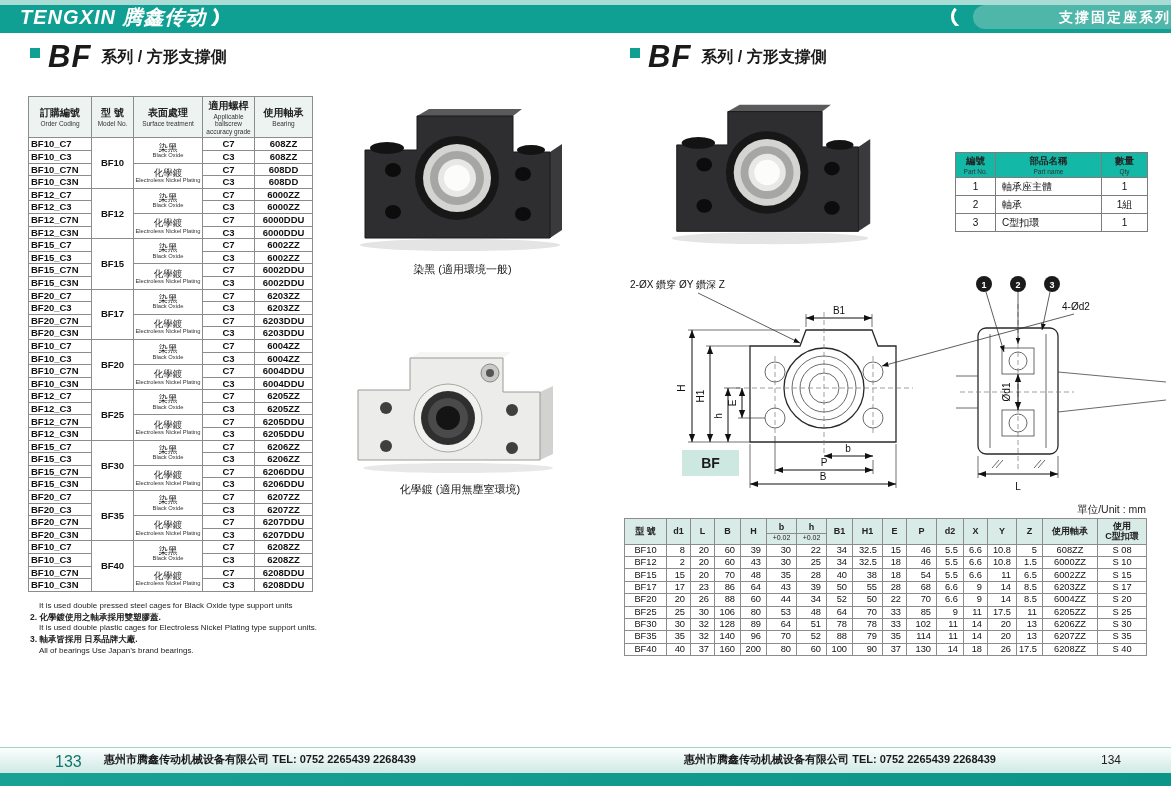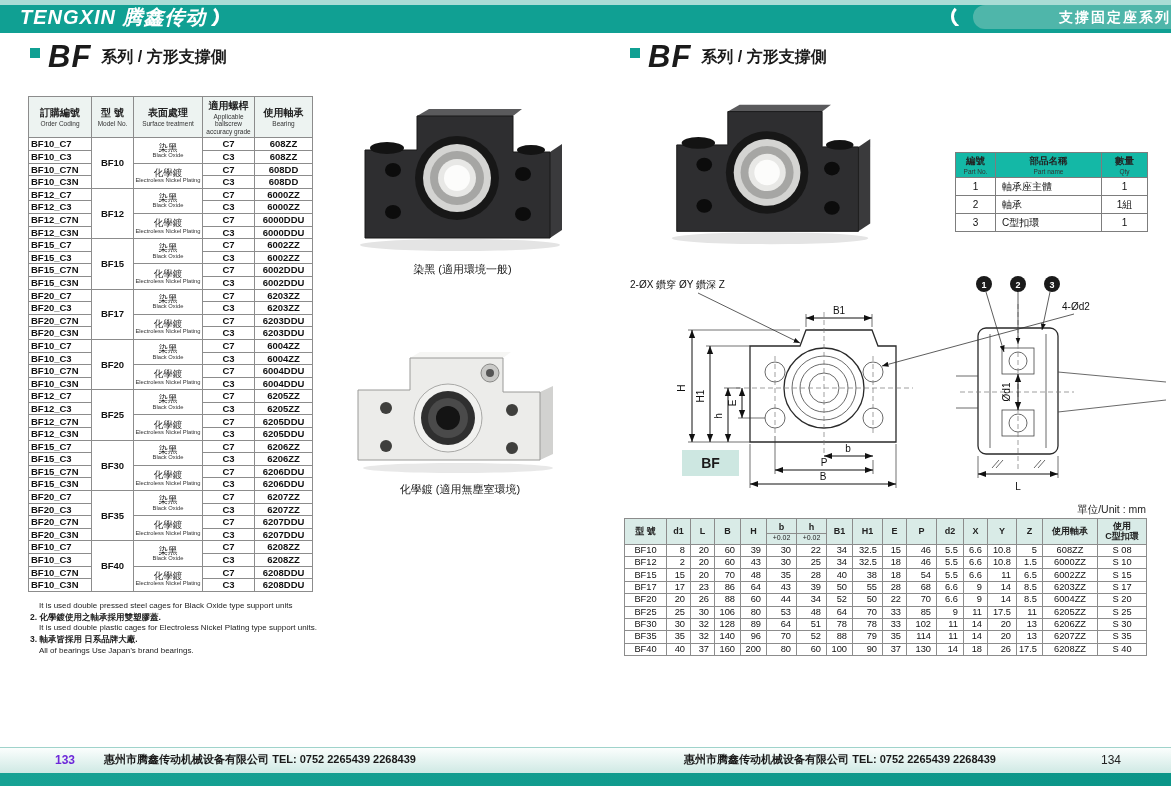--- a/index.html
+++ b/index.html
@@ -82,21 +82,21 @@
   .dh-main { line-height:1.15; }
   .dh-tol { font-size:7px; font-weight:normal; border-top:1px solid #8c8c8c; margin-top:1px; }
   .dim-table td { height:12.4px; font-size:9.3px; line-height:1; color:#111; }
   .dm-model { text-align:center; }
   .dm-num { text-align:right; padding-right:5px; }
   .dm-center { text-align:center; }
 
   
   .footer-strip { position:absolute; left:0; top:747px; width:100%; height:26px;
                   background:linear-gradient(#fbfefd,#cfe9e4); border-top:1px solid #9fd3cb; }
-  .pg-left  { position:absolute; left:55px; top:753px; font-size:12px; color:#6d28d9;font-weight:bold; }
+  .pg-left  { position:absolute; left:55px; top:753px; font-size:16px; color:#0f766e; }
   .pg-right { position:absolute; right:50px; top:753px; font-size:12px; color:#222; }
   .company-left  { position:absolute; left:100px; top:752px; width:320px; text-align:center; font-size:11px; font-weight:bold; color:#1a1a1a; }
   .company-right { position:absolute; left:680px; top:752px; width:320px; text-align:center; font-size:11px; font-weight:bold; color:#1a1a1a; }
   .footer-bar { position:absolute; left:0; bottom:0; width:100%; height:13px; background:linear-gradient(90deg,#17a294,#0b9588); }
 </style>
 </head>
 <body>
 
 <div class="page">
 

